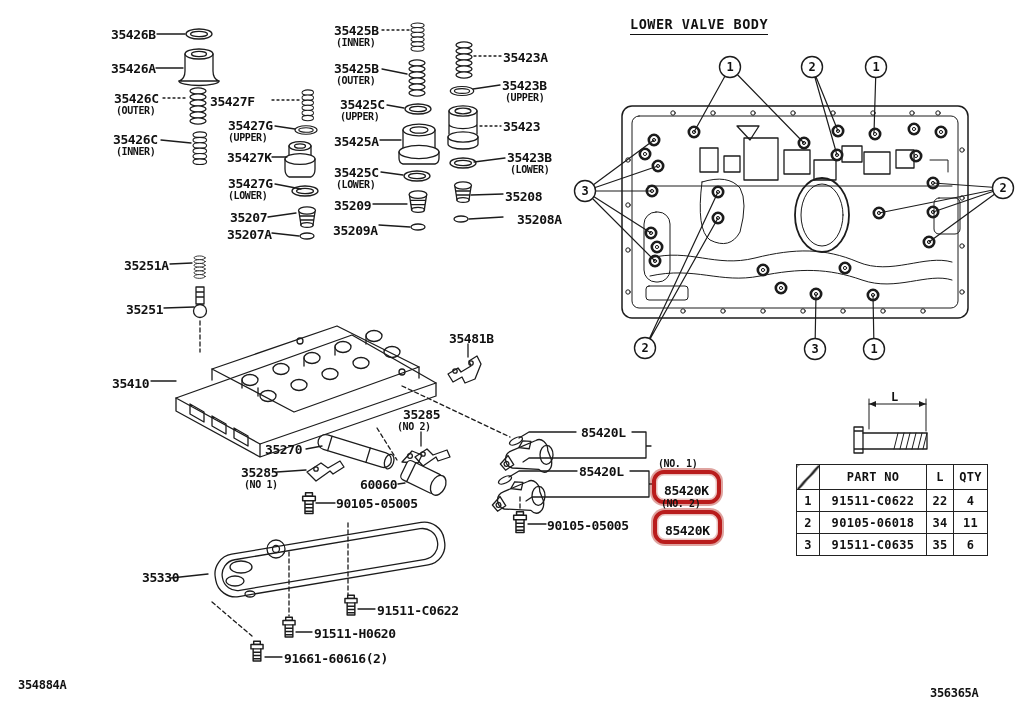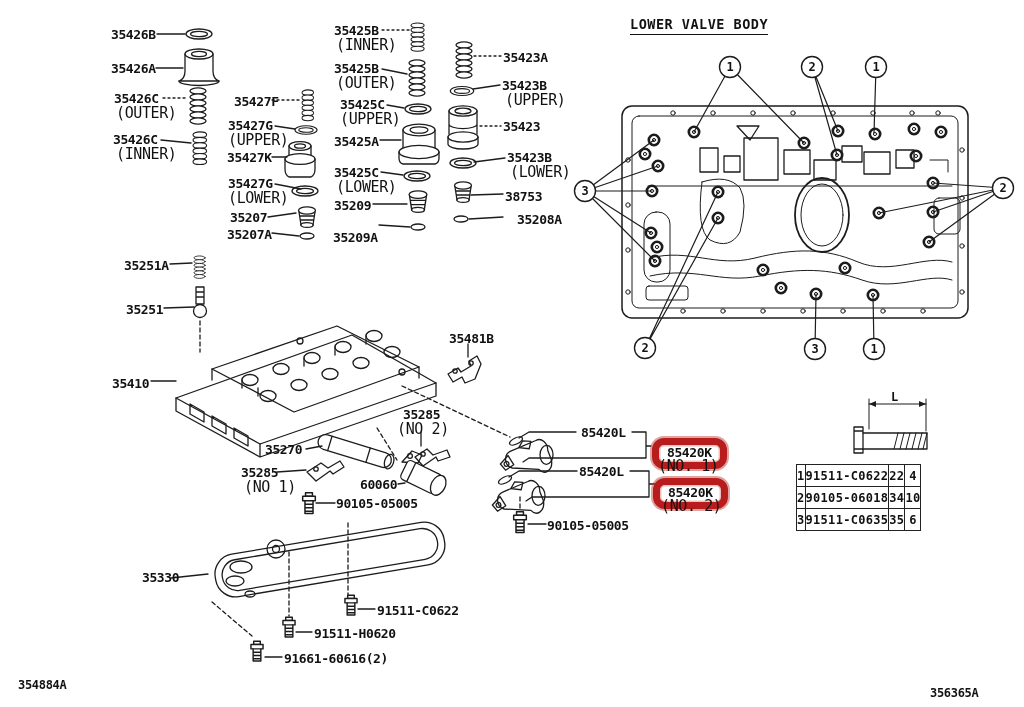--- a/index.html
+++ b/index.html
@@ -1,27 +1,27 @@
 <!DOCTYPE html>
 <html><head>
 <meta charset="utf-8">
 <style>
   html,body{margin:0;padding:0;background:#ffffff;}
   #stage{position:relative;width:1024px;height:707px;background:#ffffff;overflow:hidden;
          font-family:"DejaVu Sans Mono", monospace;color:#111;}
   svg{position:absolute;left:0;top:0;}
   .lbl{position:absolute;font-weight:bold;font-size:13px;letter-spacing:-0.4px;white-space:nowrap;line-height:1;}
-  .sub{position:absolute;font-weight:normal;font-size:15px;letter-spacing:-0.4px;white-space:nowrap;line-height:1;}
+  .sub{position:absolute;font-weight:bold;font-size:10px;letter-spacing:-0.4px;white-space:nowrap;line-height:1;}
   .title{position:absolute;font-weight:bold;font-size:13.5px;letter-spacing:0.5px;white-space:nowrap;
          border-bottom:1.5px solid #111;padding-bottom:2px;}
   .co{position:absolute;width:22px;height:22px;text-align:center;line-height:22px;
       font-weight:bold;font-size:12px;}
   .oval{position:absolute;font-weight:bold;font-size:13px;letter-spacing:-0.4px;line-height:1;
-        padding:1px 8px 3px 8px;border:7px solid #b91c1c;border-radius:12px;background:#fff;
-        box-shadow:0 0 0 2px rgba(184,53,44,0.45), inset 0 0 0 1.5px rgba(184,53,44,0.30);}
+        padding:10px 8px 3px 8px;border:4px solid #b91c1c;border-radius:12px;background:#fff;
+        box-shadow:0 0 0 2px rgba(184,53,44,0.45), inset 0 0 0 1.5px rgba(184,53,44,0.30);margin-top:32px;}
   .footer{position:absolute;font-weight:bold;font-size:12px;letter-spacing:-0.3px;}
   table.bolt{position:absolute;left:796px;top:464px;border-collapse:collapse;
              font-weight:bold;font-size:12px;letter-spacing:0.3px;}
   table.bolt td,table.bolt th{border:1.6px solid #222;text-align:center;padding:0;height:21px;
              font-weight:bold;background:#fff;}
   table.bolt tr.hdr th{height:24px;}
   .c-num{width:22px;} .c-part{width:106px;} .c-l{width:26px;} .c-qty{width:33px;}
   .diagcell{background:linear-gradient(to bottom right,#fff 46%,#222 47%,#222 53%,#fff 54%) !important;}
   .dimL{position:absolute;font-weight:bold;font-size:12px;}
 </style>
@@ -417,48 +417,48 @@
 </svg>
 
 <span class="title" style="left:630px;top:16px">LOWER VALVE BODY</span>
 
 <span class="lbl" style="left:111px;top:28px">35426B</span>
 <span class="lbl" style="left:111px;top:62px">35426A</span>
 <span class="lbl" style="left:114px;top:92px">35426C</span>
 <span class="sub" style="left:116px;top:106px">(OUTER)</span>
 <span class="lbl" style="left:113px;top:133px">35426C</span>
 <span class="sub" style="left:116px;top:147px">(INNER)</span>
-<span class="lbl" style="left:234px;top:95px">35427F</span>
+<span class="lbl" style="left:210px;top:95px">35427F</span>
 <span class="lbl" style="left:228px;top:119px">35427G</span>
 <span class="sub" style="left:228px;top:133px">(UPPER)</span>
 <span class="lbl" style="left:227px;top:151px">35427K</span>
 <span class="lbl" style="left:228px;top:177px">35427G</span>
 <span class="sub" style="left:228px;top:191px">(LOWER)</span>
 <span class="lbl" style="left:230px;top:211px">35207</span>
 <span class="lbl" style="left:227px;top:228px">35207A</span>
 
 <span class="lbl" style="left:334px;top:24px">35425B</span>
 <span class="sub" style="left:336px;top:38px">(INNER)</span>
 <span class="lbl" style="left:334px;top:62px">35425B</span>
 <span class="sub" style="left:336px;top:76px">(OUTER)</span>
 <span class="lbl" style="left:340px;top:98px">35425C</span>
 <span class="sub" style="left:340px;top:112px">(UPPER)</span>
 <span class="lbl" style="left:334px;top:135px">35425A</span>
 <span class="lbl" style="left:334px;top:166px">35425C</span>
 <span class="sub" style="left:336px;top:180px">(LOWER)</span>
 <span class="lbl" style="left:334px;top:199px">35209</span>
-<span class="lbl" style="left:333px;top:231px">35209A</span>
+<span class="lbl" style="left:333px;top:224px">35209A</span>
 
 <span class="lbl" style="left:503px;top:51px">35423A</span>
 <span class="lbl" style="left:502px;top:79px">35423B</span>
 <span class="sub" style="left:505px;top:93px">(UPPER)</span>
 <span class="lbl" style="left:503px;top:120px">35423</span>
 <span class="lbl" style="left:507px;top:151px">35423B</span>
 <span class="sub" style="left:510px;top:165px">(LOWER)</span>
-<span class="lbl" style="left:505px;top:190px">38753</span>
+<span class="lbl" style="left:505px;top:190px">35208</span>
 <span class="lbl" style="left:517px;top:213px">35208A</span>
 
 <span class="lbl" style="left:124px;top:259px">35251A</span>
 <span class="lbl" style="left:126px;top:303px">35251</span>
 <span class="lbl" style="left:112px;top:377px">35410</span>
 <span class="lbl" style="left:449px;top:332px">35481B</span>
 <span class="lbl" style="left:403px;top:408px">35285</span>
 <span class="sub" style="left:397px;top:422px">(NO 2)</span>
 <span class="lbl" style="left:265px;top:443px">35270</span>
 <span class="lbl" style="left:241px;top:466px">35285</span>
@@ -483,31 +483,37 @@
 <span class="co" style="left:865px;top:56px">1</span>
 <span class="co" style="left:574px;top:180px">3</span>
 <span class="co" style="left:992px;top:177px">2</span>
 <span class="co" style="left:634px;top:337px">2</span>
 <span class="co" style="left:804px;top:338px">3</span>
 <span class="co" style="left:863px;top:338px">1</span>
 
 <span class="dimL" style="left:891px;top:390px">L</span>
 <table class="bolt">
   <tbody>
+        <tr class="hdr">
+    <th class="c-num diagcell"></th>
+    <th class="c-part">PART NO</th>
+    <th class="c-l">L</th>
+    <th class="c-qty">QTY</th>
+  </tr>
   <tr>
     <td>1</td>
     <td>91511-C0622</td>
     <td>22</td>
     <td>4</td>
   </tr>
   <tr>
     <td>2</td>
     <td>90105-06018</td>
     <td>34</td>
-    <td>10</td>
+    <td>11</td>
   </tr>
   <tr>
     <td>3</td>
     <td>91511-C0635</td>
     <td>35</td>
     <td>6</td>
   </tr>
 </tbody>
     </table>
 

